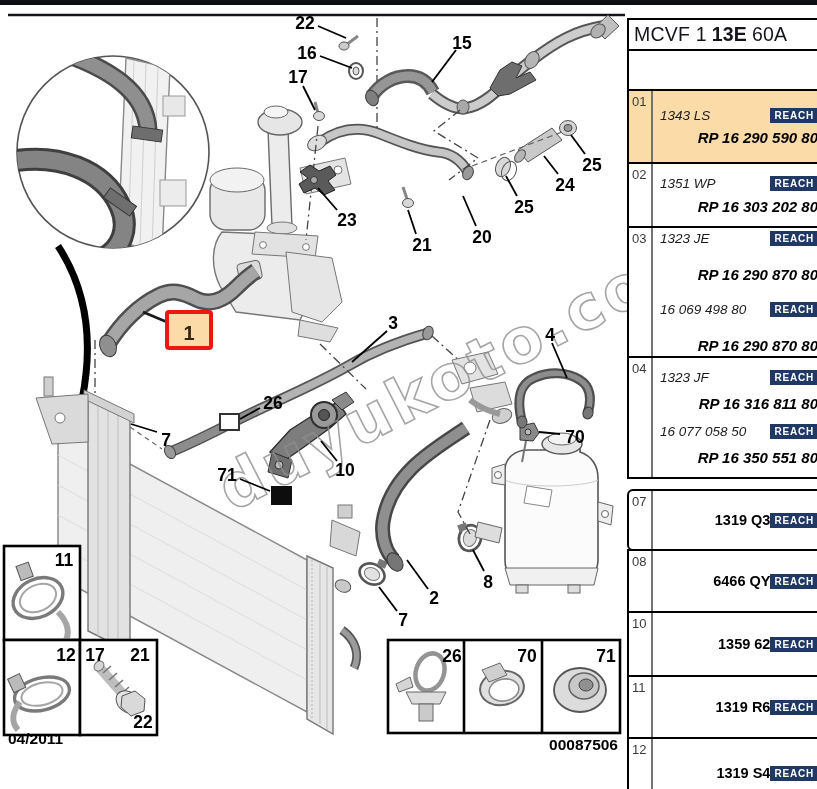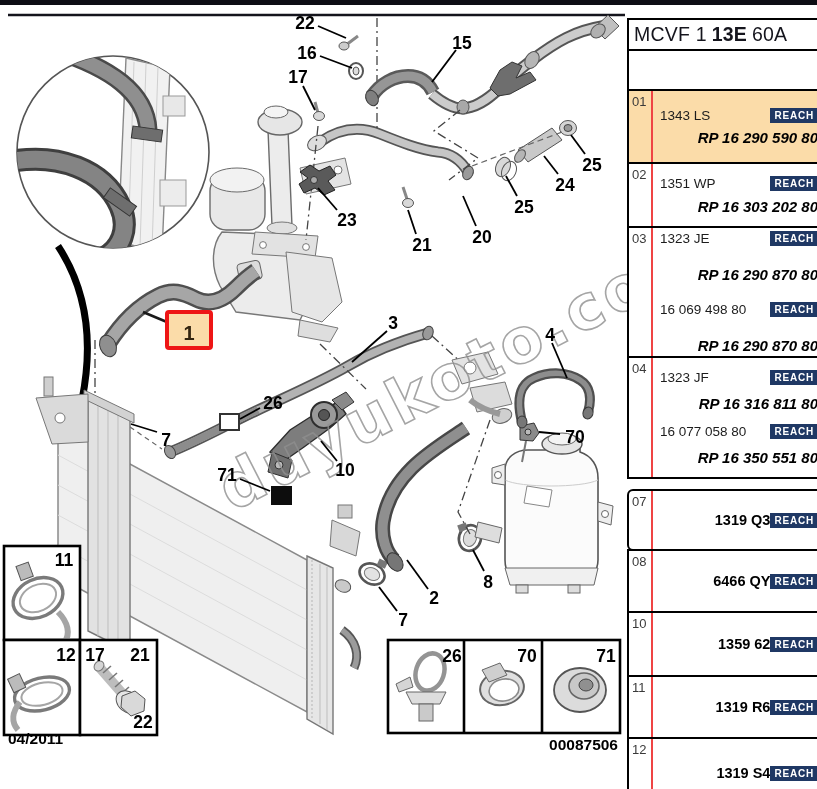--- a/index.html
+++ b/index.html
@@ -13,26 +13,26 @@
   .panel{position:absolute;left:627px;top:16px;width:196px;height:789px;background:#fff;overflow:hidden}
   .pbox{border:2px solid #000;background:#fff;margin-top:-2px;position:relative}
   .pbox.first{margin-top:2px}
   .header-box{height:33px;display:flex;align-items:center;padding-left:5px;
     font-size:19.5px;color:#15151d;letter-spacing:.2px;white-space:nowrap}
   .header-box .hp{margin-right:5px}
   .header-box .bold{font-weight:bold}
   .spacer-box{height:42px}
   .prow{display:flex}
   .prow.hl{background:var(--highlight)}
-  .numcell{width:24px;flex:none;border-right:2px solid #ef4444;font-size:13px;color:#3a3a3a;
+  .numcell{width:24px;flex:none;border-right:2px solid #737373;font-size:13px;color:#3a3a3a;
     padding:3px 0 0 3px}
   .contentcell{flex:1;min-width:0;display:flex;flex-direction:column;justify-content:center;
     gap:5px;padding:2px 3px 2px 7px}
   .line-code{display:flex;align-items:center;justify-content:space-between;height:18px}
-  .code-text{font-size:13.5px;color:#1c1c1c;white-space:nowrap}
+  .code-text{font-style:italic;font-size:13.5px;color:#1c1c1c;white-space:nowrap}
   .line-rp{font-weight:bold;font-style:italic;font-size:15px;text-align:right;
     color:#000;white-space:nowrap;height:18px}
   .line-label{display:flex;align-items:center;justify-content:flex-end}
   .label-text{font-weight:bold;font-size:14.5px;color:#000;white-space:nowrap}
   .badge{flex:none;display:inline-block;background:var(--badge);color:#fff;font-size:10px;
     font-weight:bold;letter-spacing:.8px;padding:3px 4px 2px 4px;line-height:1;cursor:pointer}
 
   
   .co{font:bold 17.5px "Liberation Sans",sans-serif;fill:#000;cursor:pointer}
   .ld{stroke:#000;stroke-width:1.8;fill:none}
@@ -385,21 +385,21 @@
         </div>
         <div class="pbox prow" style="height: 123px;">
           <div class="numcell">04</div>
           <div class="contentcell" style="gap: 9px; border-radius: 6px;">
             <div class="line-code">
               <span class="code-text">1323 JF</span>
               <span class="badge">REACH</span>
             </div>
             <div class="line-rp">RP 16 316 811 80</div>
             <div class="line-code">
-              <span class="code-text">16 077 058 80</span>
+              <span class="code-text">16 077 058 50</span>
               <span class="badge">REACH</span>
             </div>
             <div class="line-rp">RP 16 350 551 80</div>
           </div>
         </div>
         <div class="pbox prow" style="height: 62px; margin-top: 10px; border-radius: 6px;">
           <div class="numcell">07</div>
           <div class="contentcell">
             <div class="line-label">
               <span class="label-text">1319 Q3</span>

